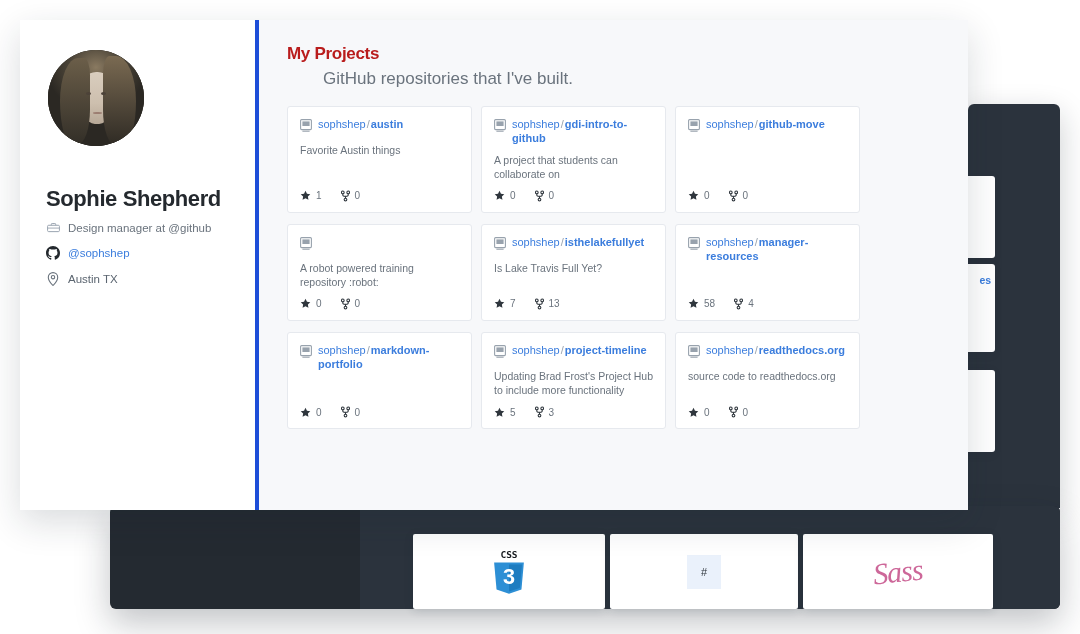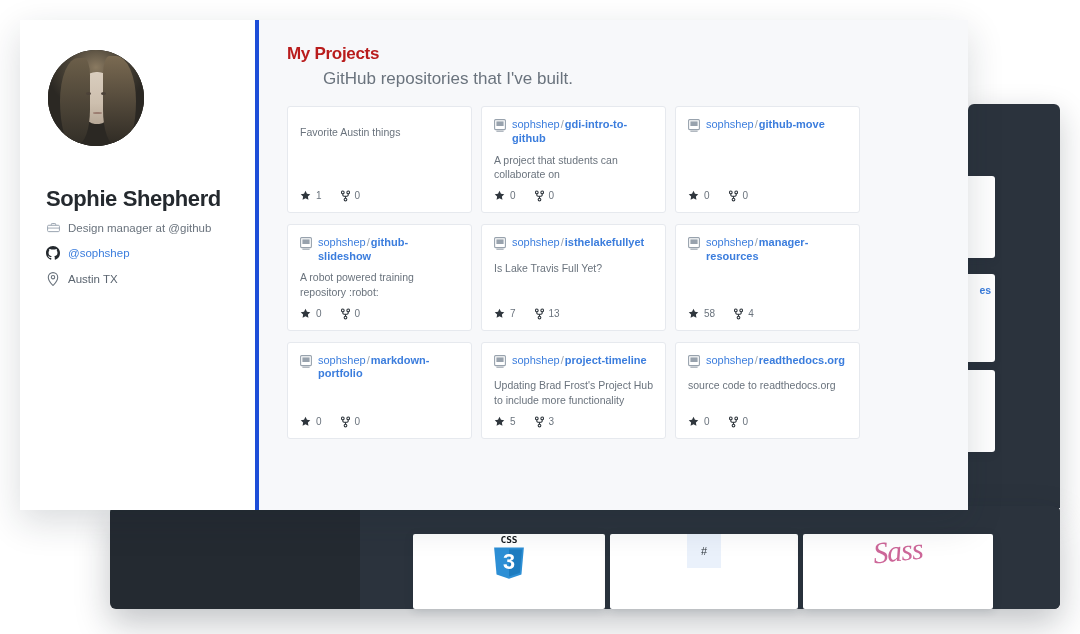--- a/index.html
+++ b/index.html
@@ -62,33 +62,33 @@
   .peek-card .peek-text {
     position: absolute;
     right: 4px;
     top: 10px;
     font-size: 10.5px;
     font-weight: bold;
     color: #3b7ddd;
     letter-spacing: -0.1px;
   }
   #peek-1 { left: 950px; top: 176px; width: 45px; height: 82px; }
-  #peek-2 { left: 950px; top: 274px; width: 45px; height: 88px; }
+  #peek-2 { left: 950px; top: 264px; width: 45px; height: 88px; }
   #peek-3 { left: 950px; top: 370px; width: 45px; height: 82px; }
 
   
   .peek-interest {
     position: absolute;
     top: 534px;
     height: 75px;
     background: #ffffff;
     border-radius: 2px;
     box-shadow: 0 2px 10px rgba(30,40,55,0.14);
     display: flex;
-    align-items: flex-start;
+    align-items: center;
     justify-content: center;
   }
   #peek-int-1 { left: 413px; width: 192px; }
   #peek-int-2 { left: 610px; width: 188px; }
   #peek-int-3 { left: 803px; width: 190px; }
 
   
   .window {
     position: absolute;
     left: 20px;
@@ -372,20 +372,32 @@
     </aside>
 
     <main class="content">
 
       <h2 class="section-title">My Projects</h2>
       <p class="section-sub">GitHub repositories that I've built.</p>
 
       <div class="repo-grid">
 
         <div class="repo-card">
+          <div class="repo-head">
+            <span class="repo-icon">
+              <svg width="12" height="13" viewBox="0 0 12 13" aria-hidden="true">
+                <rect x="0.6" y="0.6" width="10.8" height="10" rx="1" fill="none" stroke="#98a2ad" stroke-width="1.1"></rect>
+                <rect x="2.4" y="2.4" width="7.2" height="4.6" fill="#98a2ad"></rect>
+                <line x1="2.4" y1="12.2" x2="9.6" y2="12.2" stroke="#98a2ad" stroke-width="1.1"></line>
+              </svg>
+            </span>
+            <span class="repo-title">
+              <span class="repo-owner">sophshep</span><span class="repo-sep">/</span><span class="repo-name">austin</span>
+            </span>
+          </div>
           <div class="repo-desc">Favorite Austin things</div>
           <div class="repo-stats">
             <span class="stat">
               <span class="glyph">
                 <svg width="11" height="11" viewBox="0 0 12 12" aria-hidden="true">
                     <path d="M6 0.8l1.6 3.3 3.6.5-2.6 2.5.6 3.6L6 9l-3.2 1.7.6-3.6L0.8 4.6l3.6-.5z" fill="#2f363d"></path>
                   </svg>
               </span>
               <span>1</span>
             </span>
@@ -478,23 +490,20 @@
         </div>
 
         <div class="repo-card">
           <div class="repo-head">
             <span class="repo-icon">
               <svg width="12" height="13" viewBox="0 0 12 13" aria-hidden="true">
                 <rect x="0.6" y="0.6" width="10.8" height="10" rx="1" fill="none" stroke="#98a2ad" stroke-width="1.1"></rect>
                 <rect x="2.4" y="2.4" width="7.2" height="4.6" fill="#98a2ad"></rect>
                 <line x1="2.4" y1="12.2" x2="9.6" y2="12.2" stroke="#98a2ad" stroke-width="1.1"></line>
               </svg>
-            </span>
-            <span class="repo-title">
-              <span class="repo-owner">sophshep</span><span class="repo-sep">/</span><span class="repo-name">github-slideshow</span>
             </span>
           </div>
           <div class="repo-desc">A robot powered training repository :robot:</div>
           <div class="repo-stats">
             <span class="stat">
               <span class="glyph">
                 <svg width="11" height="11" viewBox="0 0 12 12" aria-hidden="true">
                     <path d="M6 0.8l1.6 3.3 3.6.5-2.6 2.5.6 3.6L6 9l-3.2 1.7.6-3.6L0.8 4.6l3.6-.5z" fill="#2f363d"></path>
                   </svg>
               </span>

